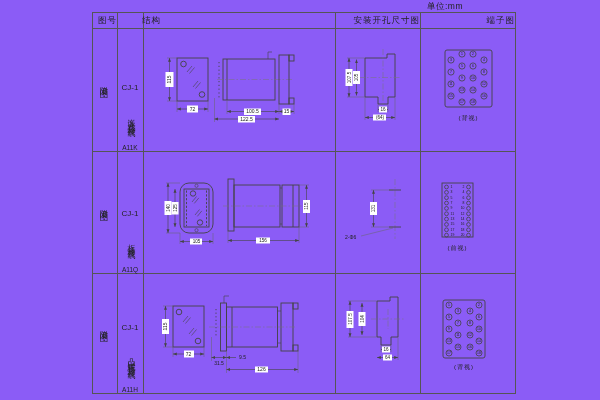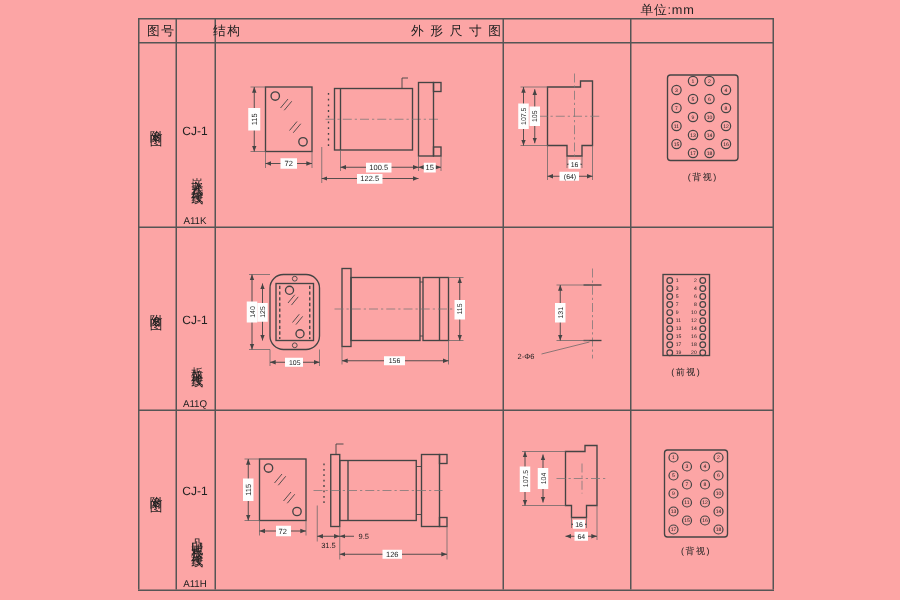--- a/index.html
+++ b/index.html
@@ -1,16 +1,16 @@
 <!DOCTYPE html>
 <html><head>
 <meta charset="utf-8">
 <style>
   html,body{margin:0;padding:0;background:#fff;}
-  .page{position:relative;width:600px;height:400px;background:#fca5a5;overflow:hidden;
+  .page{position:relative;width:600px;height:400px;background:#8b5cf6;overflow:hidden;
         font-family:"Liberation Sans",sans-serif;color:#222;}
   .unit{position:absolute;left:427px;top:1px;font-size:8.5px;letter-spacing:.5px;}
   .gl{position:absolute;background:#555;}
   .hcell{position:absolute;top:12px;height:16px;line-height:16px;text-align:right;
          font-size:8.5px;letter-spacing:1px;}
   .fig{position:absolute;display:flex;align-items:center;justify-content:center;}
   .fig span{writing-mode:vertical-rl;text-orientation:upright;font-size:8.5px;letter-spacing:3px;}
   .str{position:absolute;display:flex;flex-direction:column;align-items:center;justify-content:flex-end;gap:20px;}
   .str .model{font-size:8px;}
   .str .desc{writing-mode:vertical-rl;text-orientation:upright;font-size:8px;letter-spacing:2px;}
@@ -51,21 +51,22 @@
     <div class="gl" style="left:515px;top:12px;width:1px;height:381px"></div>
     <div class="gl" style="left:92px;top:12px;width:424px;height:1px"></div>
     <div class="gl" style="left:92px;top:28px;width:424px;height:1px"></div>
     <div class="gl" style="left:92px;top:151px;width:424px;height:1px"></div>
     <div class="gl" style="left:92px;top:273px;width:424px;height:1px"></div>
     <div class="gl" style="left:92px;top:393px;width:424px;height:1px"></div>
   </div>
 
   <div class="hcell" style="left:92px;width:25px">图号</div>
   <div class="hcell" style="left:135px;width:26px">结构</div>
-  <div class="hcell" style="left:143px;width:192px">外 形 尺 寸 图</div>
+  <div class="hcell" style="left:335px;width:85px">安装开孔尺寸图</div>
+  <div class="hcell" style="left:420px;width:95px">端子图</div>
 
   <div class="fig" style="left:92px;top:28px;width:25px;height:123px">
     <span>附图3</span>
   </div>
   <div class="str" style="left:117px;top:28px;width:26px;height:123px">
     <span class="model">CJ-1</span>
     <span class="desc">嵌入式后接线</span>
     <span class="code">A11K</span>
   </div>
 

